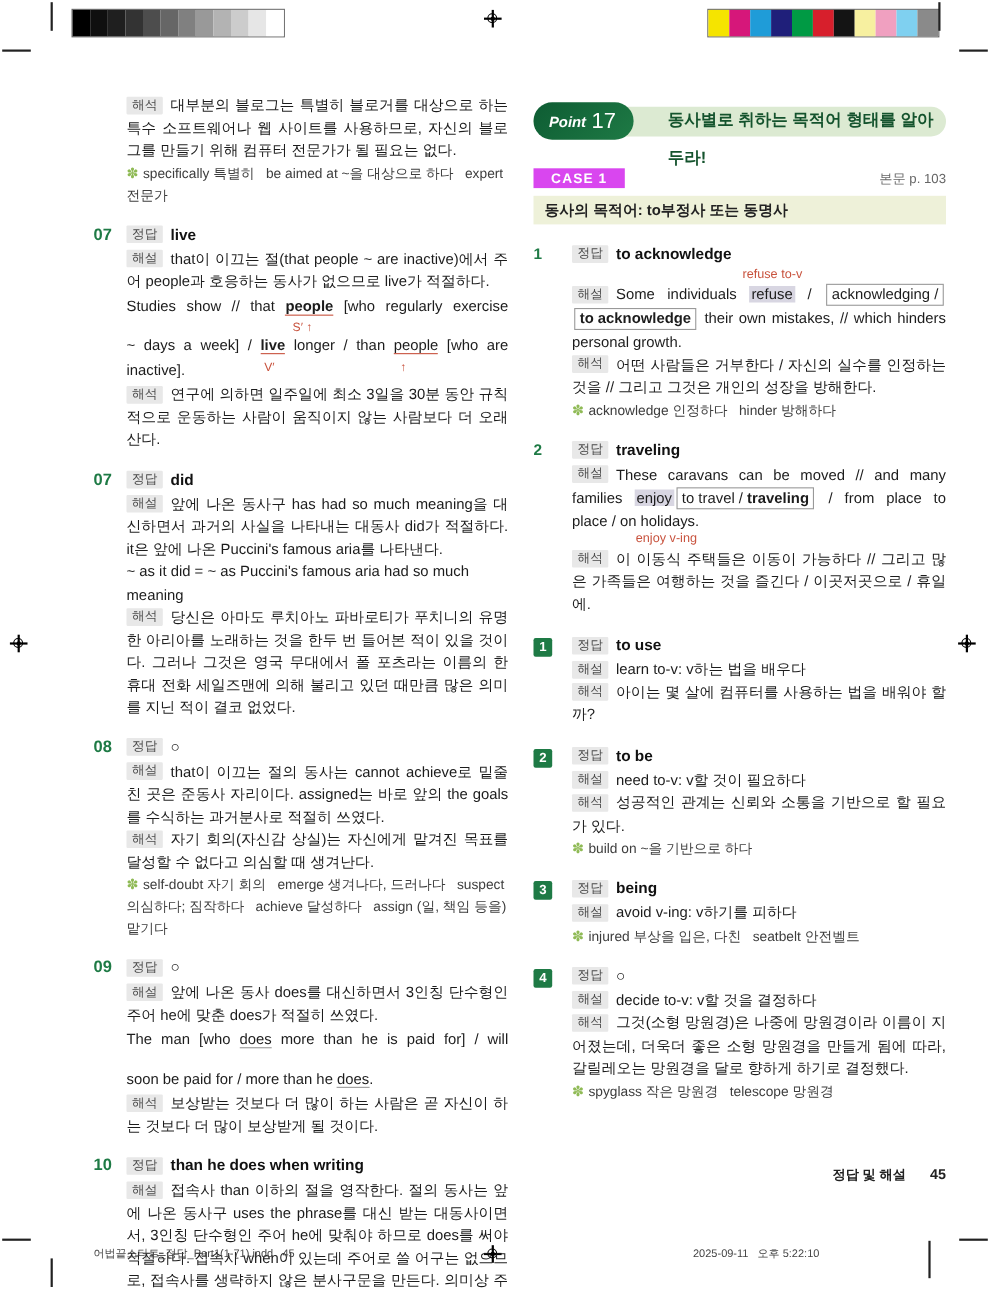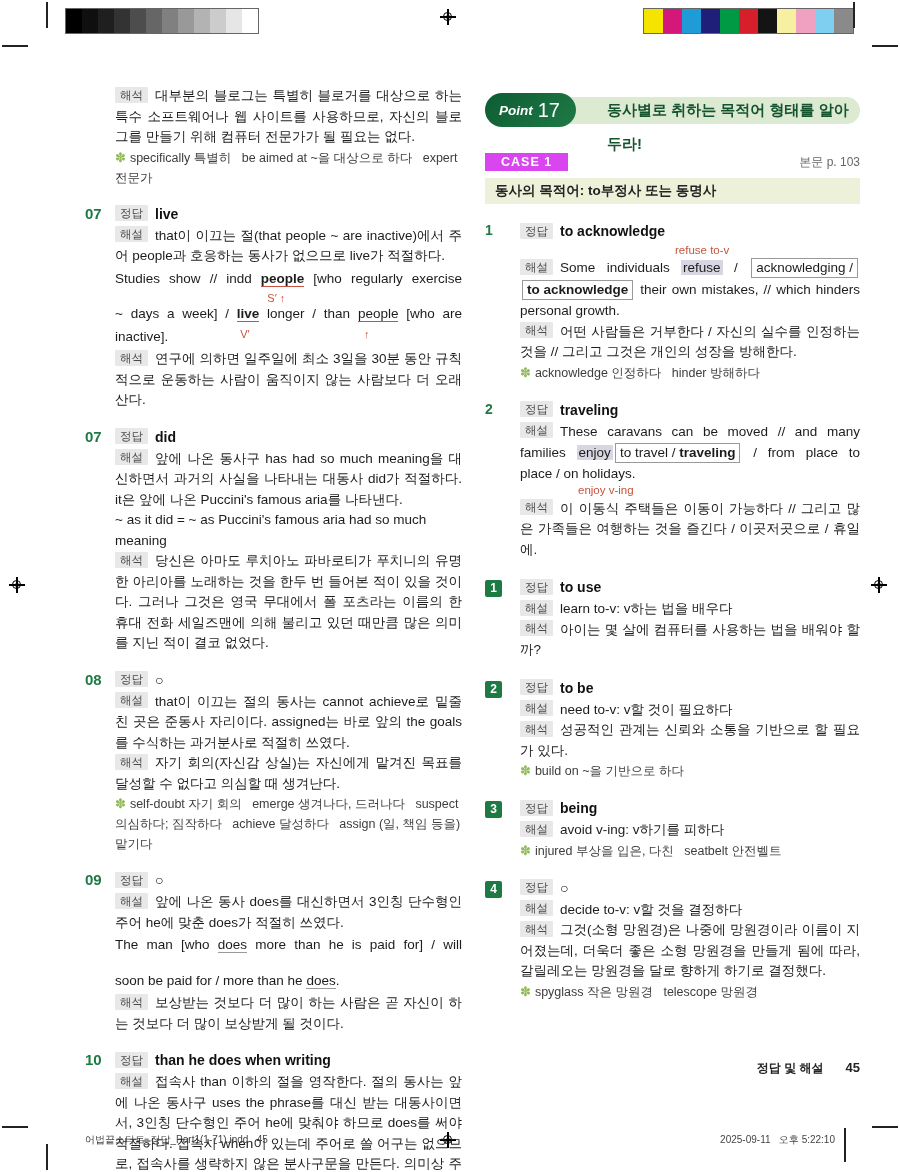--- a/index.html
+++ b/index.html
@@ -63,21 +63,21 @@
                 padding:2px 16px; }
   .case-ref { color:#666; font-size:12px; }
   .case-sub { background:#eef1d9; font-weight:bold; font-size:13.5px; color:#222;
               padding:4px 10px; margin-bottom:18px; }
 
   
   .page-footer { position:absolute; left:485px; top:1060px; width:375px; text-align:right; font-size:12px; color:#222; }
   .page-footer .sec { font-weight:bold; }
   .page-footer .num { font-weight:bold; font-size:13px; margin-left:22px; }
   .print-left  { position:absolute; left:85px;  top:1133px; font-size:10px; color:#444; white-space:pre-wrap; }
-  .print-right { position:absolute; left:630px; top:1133px; width:205px; text-align:right; font-size:10px; color:#444; white-space:pre-wrap; }
+  .print-right { position:absolute; left:630px; top:1133px; width:205px; text-align:left; font-size:10px; color:#444; white-space:pre-wrap; }
 </style>
 </head>
 <body>
 
 <div class="page">
 
   <div class="bar" id="gsbar">
       <i style="width: 16px; background: rgb(0, 0, 0);"></i>
       <i style="width: 16px; background: rgb(15, 15, 15);"></i>
       <i style="width: 16px; background: rgb(31, 31, 31);"></i>
@@ -144,21 +144,21 @@
     <section class="blk">
       <p class="para"><span class="label">해석</span><span>대부분의 블로그는 특별히 블로거를 대상으로 하는 특수 소프트웨어나 웹 사이트를 사용하므로, 자신의 블로그를 만들기 위해 컴퓨터 전문가가 될 필요는 없다.</span></p>
       <p class="vocab"><span class="flower">✽</span><span>specifically 특별히   be aimed at ~을 대상으로 하다   expert 전문가</span></p>
     </section>
 
     <section class="blk">
       <span class="qnum">07</span>
       <p class="ansline"><span class="label">정답</span><span class="ans">live</span></p>
       <p class="para"><span class="label">해설</span><span>that이 이끄는 절(that people ~ are inactive)에서 주어 people과 호응하는 동사가 없으므로 live가 적절하다.</span></p>
       <div class="diagram">
-        <div class="jline gap"><span>Studies show // indd </span><span class="rel"><span class="b ulred">people</span><span class="sub">S′ ↑</span></span><span> [who regularly exercise</span></div>
+        <div class="jline gap"><span>Studies show // that </span><span class="rel"><span class="b ulred">people</span><span class="sub">S′ ↑</span></span><span> [who regularly exercise</span></div>
         <div class="jline" style="margin-bottom:2px;"><span>~ days a week] / </span><span class="rel"><span class="b ulred">live</span><span class="sub">V′</span></span><span> longer / than </span><span class="rel"><span class="ulred">people</span><span class="sub">↑</span></span><span> [who are</span></div>
         <div><span>inactive].</span></div>
       </div>
       <p class="para"><span class="label">해석</span><span>연구에 의하면 일주일에 최소 3일을 30분 동안 규칙적으로 운동하는 사람이 움직이지 않는 사람보다 더 오래 산다.</span></p>
     </section>
 
     <section class="blk">
       <span class="qnum">07</span>
       <p class="ansline"><span class="label">정답</span><span class="ans">did</span></p>
       <p class="para"><span class="label">해설</span><span>앞에 나온 동사구 has had so much meaning을 대신하면서 과거의 사실을 나타내는 대동사 did가 적절하다. it은 앞에 나온 Puccini's famous aria를 나타낸다.</span></p>

